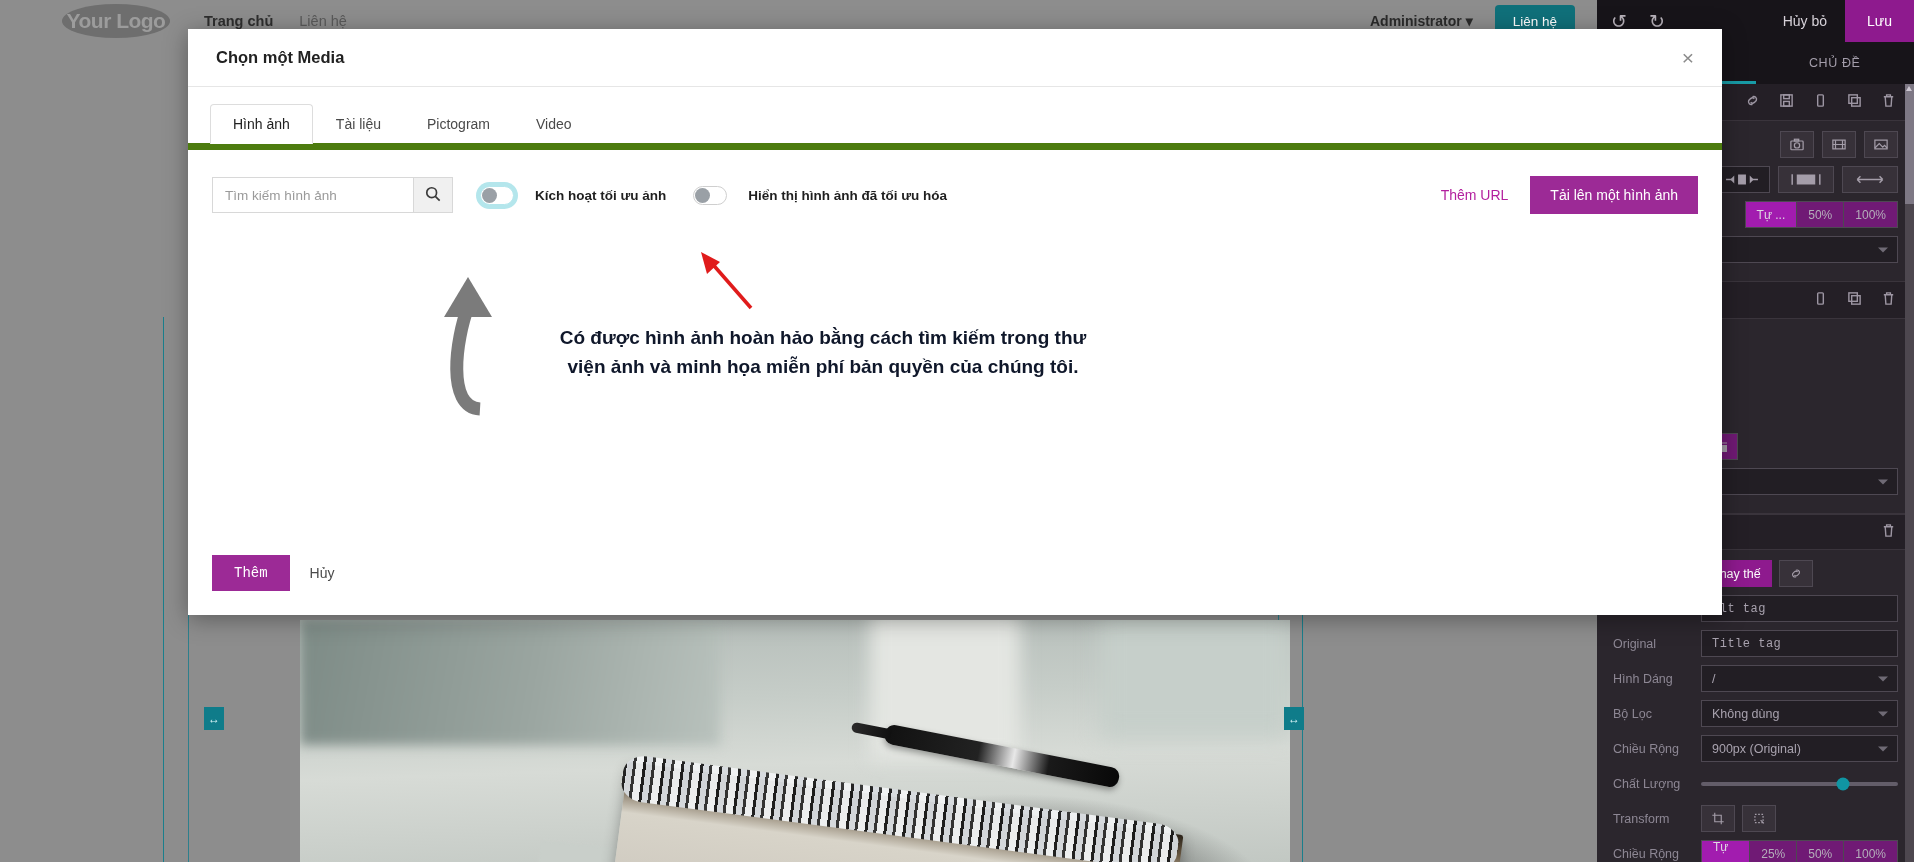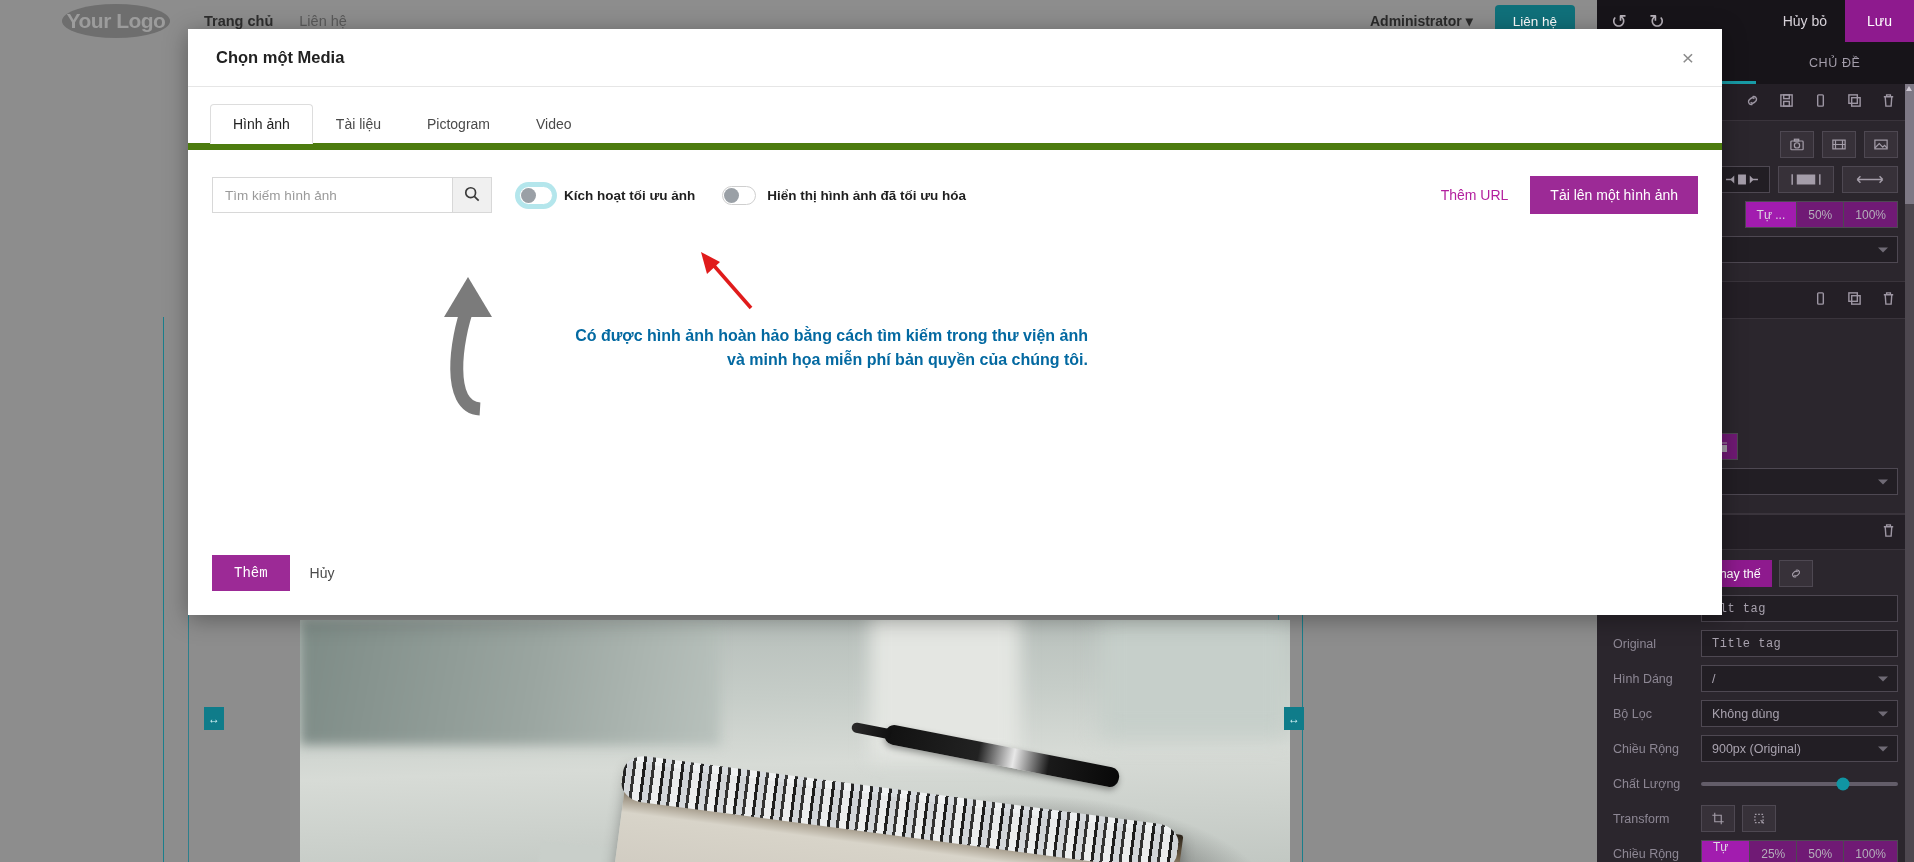--- a/index.html
+++ b/index.html
@@ -255,32 +255,32 @@
     color: #212121; background: #ffffff;
     border: 1px solid #dddddd; border-bottom: 1px solid #ffffff;
     border-radius: 4px 4px 0 0;
   }
 
   .toolbar {
     display: flex; align-items: center; padding: 26px 24px 0 24px; gap: 0;
   }
   .search-wrap { display: flex; }
   .search-input {
-    width: 240px; height: 36px; border: 1px solid #d8d8d8; border-right: none;
+    width: 201px; height: 36px; border: 1px solid #d8d8d8; border-right: none;
     padding: 0 12px; font-size: 13.5px; color: #333;
     font-family: "Liberation Sans", sans-serif; outline: none;
   }
   .search-input::placeholder { color: #9a9a9a; }
   .search-btn {
     width: 40px; height: 36px; border: 1px solid #d8d8d8; background: #f0f0f0;
     display: flex; align-items: center; justify-content: center; cursor: pointer;
   }
   .search-btn svg { width: 16px; height: 16px; stroke: #3a3a3a; fill: none; stroke-width: 1.9; }
 
-  .toggle-group { display: flex; align-items: center; gap: 11px; margin-left: 27px; }
+  .toggle-group { display: flex; align-items: center; gap: 21px; margin-left: 27px; }
   .switch {
     width: 34px; height: 19px; border-radius: 10px; background: #ffffff;
     border: 1px solid #cfcfcf; position: relative; flex-shrink: 0; cursor: pointer;
   }
   .switch.focus { box-shadow: 0 0 0 4px #b4e6ec; border-color: #b4e6ec; }
   .switch .knob {
     position: absolute; left: 1px; top: 1px; width: 15px; height: 15px;
     border-radius: 50%; background: #9aa0a6;
   }
   .toggle-label { font-size: 13.5px; font-weight: bold; color: #1f1f1f; white-space: nowrap; }
@@ -292,22 +292,22 @@
   }
   .btn-upload {
     background: #9c2a96; color: #ffffff; font-size: 14px; border: none;
     height: 38px; padding: 0 20px; cursor: pointer;
     font-family: "Liberation Sans", sans-serif;
   }
 
   .modal-body { position: relative; height: 308px; }
   .promo-text {
     position: absolute; left: 370px; top: 110px; width: 530px;
-    text-align: right; font-size: 16px; font-weight: bold;
-    color: #0369a1; line-height: 1.52;
+    text-align: center; font-size: 19px; font-weight: bold;
+    color: #0f172a; line-height: 1.52;
   }
   .curve-arrow { position: absolute; left: 250px; top: 55px; }
   .red-arrow { position: absolute; left: 505px; top: 36px; }
 
   .modal-footer {
     position: absolute; left: 0; bottom: 0; width: 100%;
     padding: 0 24px 24px 24px; display: flex; align-items: center; gap: 0;
   }
   .btn-add {
     background: #9c2a96; color: #ffffff; font-size: 14px; border: none;

